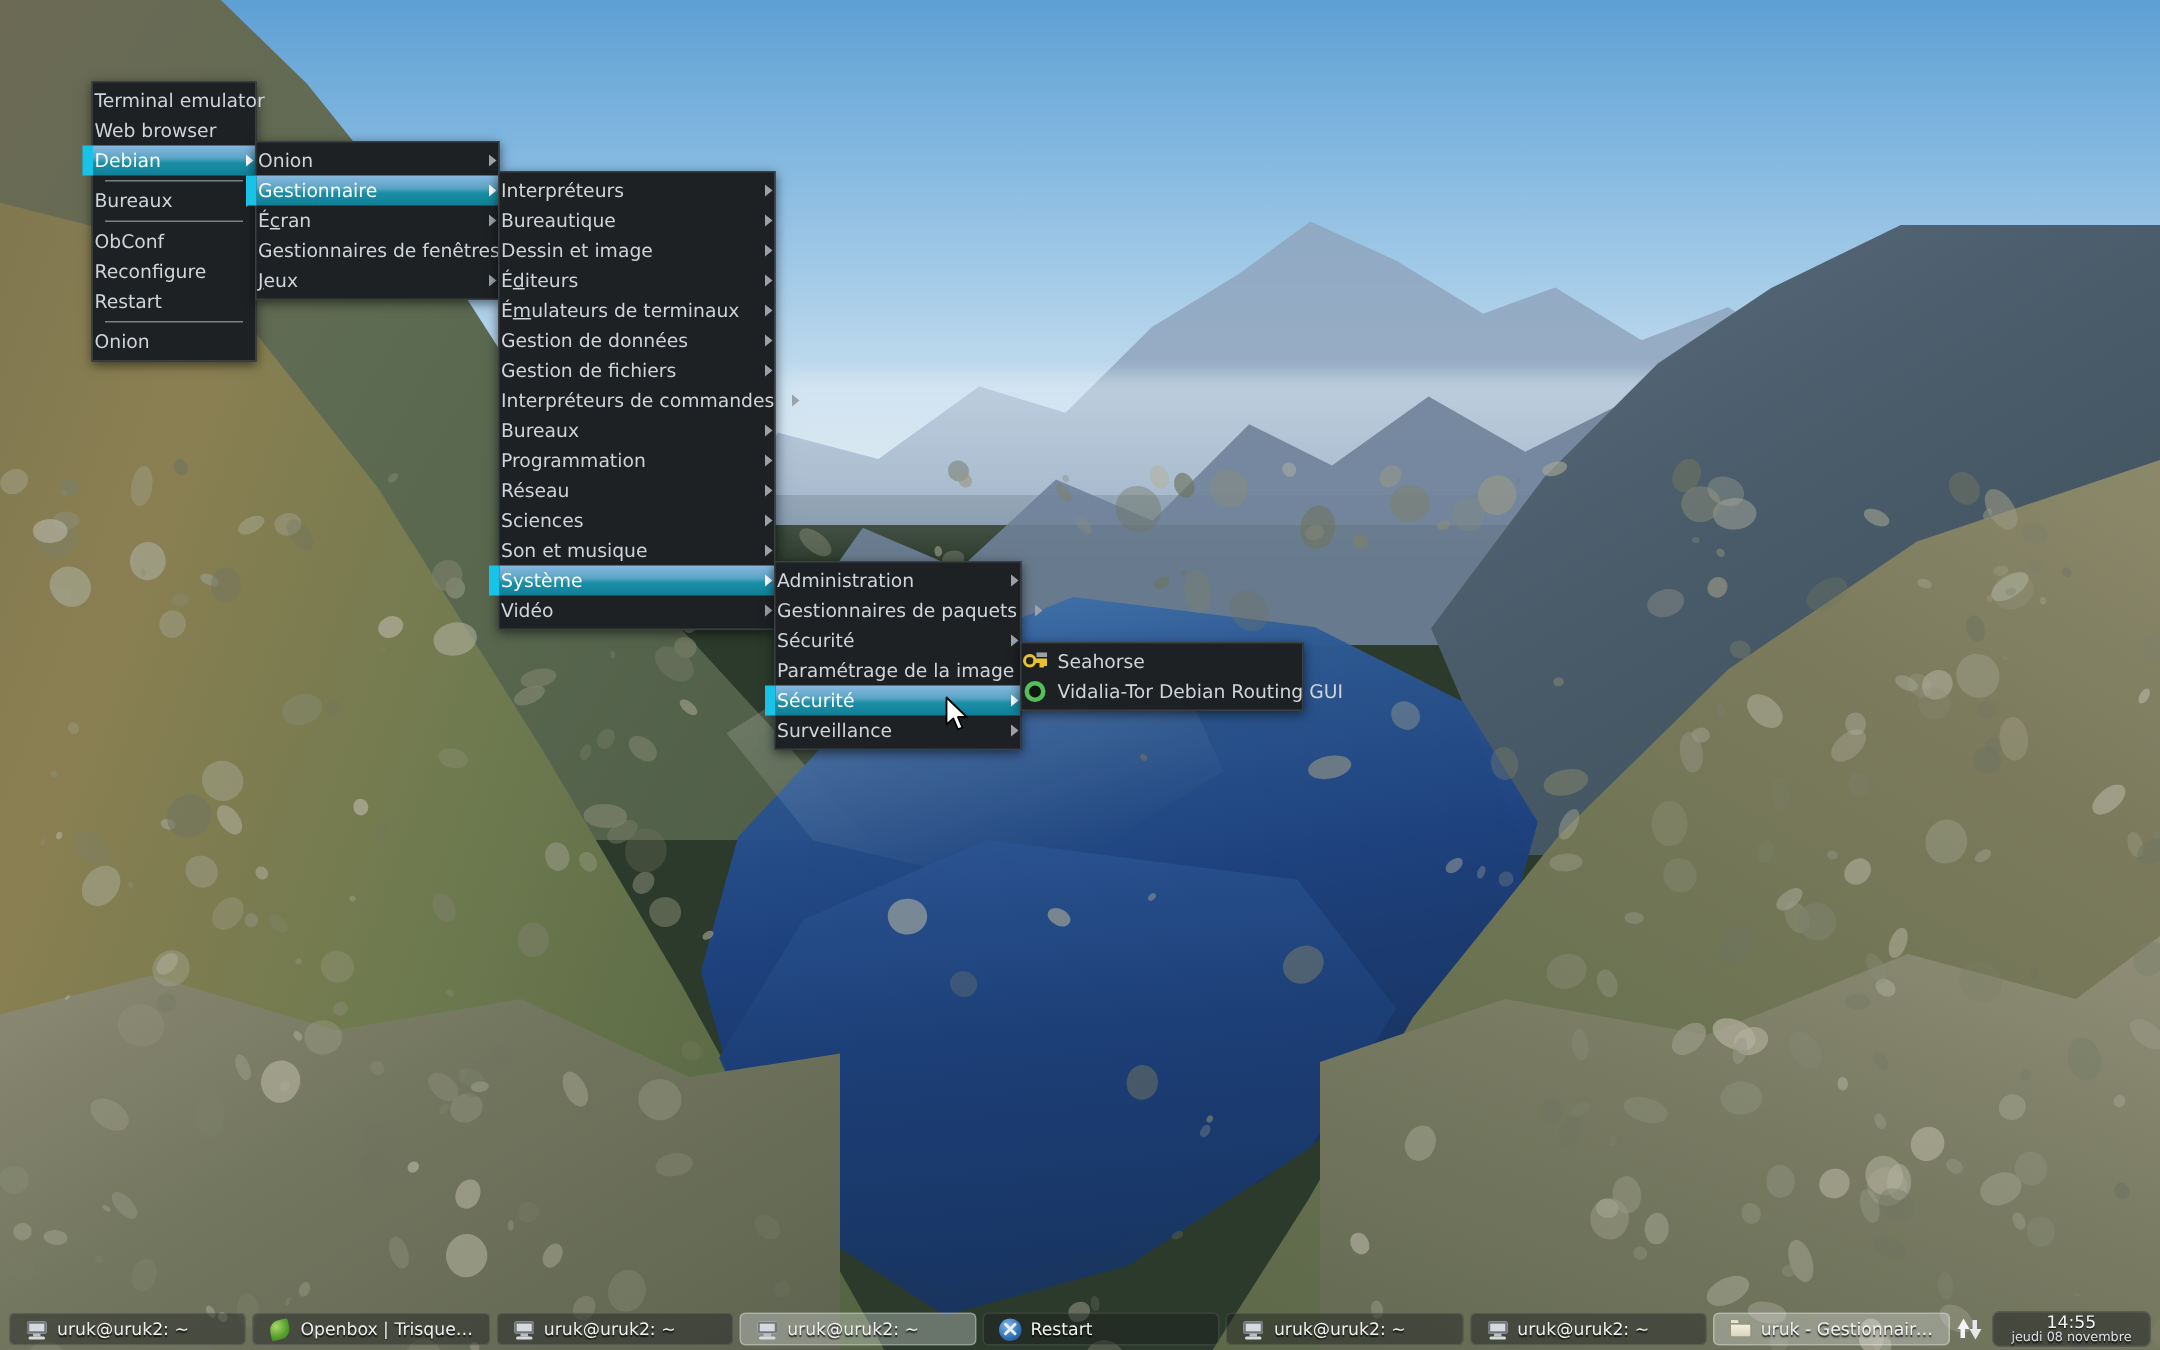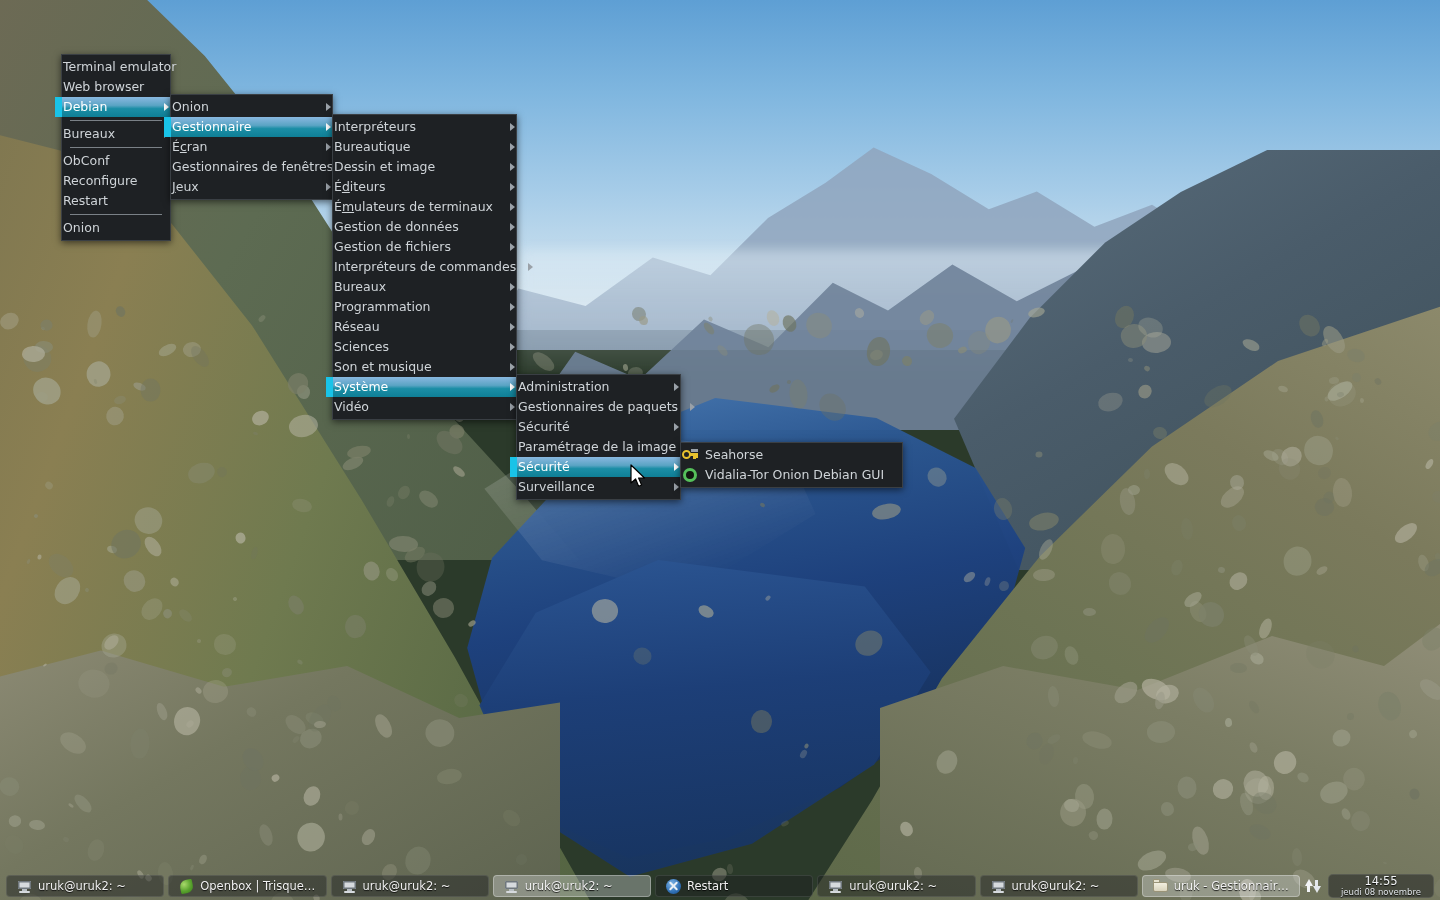--- a/index.html
+++ b/index.html
@@ -723,36 +723,36 @@
     <div class="mi sel">
       <span class="lbl">Sécurité</span>
       <span class="arrow"></span>
     </div>
     <div class="mi">
       <span class="lbl">Surveillance</span>
       <span class="arrow"></span>
     </div>
   </div>
 
-<div class="menu" id="menu-securite" style="left:680px; top:442px; width:223px;">
+<div class="menu" id="menu-securite" style="left:680px; top:428px; width:189px;">
     <div class="mi">
       <span class="mico ico-key">
         <span class="kgray"></span>
         <span class="kbow"></span>
         <span class="kshaft"></span>
         <span class="ktooth1"></span>
         <span class="ktooth2"></span>
       </span>
       <span class="lbl">Seahorse</span>
     </div>
     <div class="mi">
       <span class="mico ico-onion">
         <span class="ring"></span>
       </span>
-      <span class="lbl">Vidalia-Tor Onion Debian GUI</span>
+      <span class="lbl">Vidalia-Tor Debian Routing GUI</span>
     </div>
   </div>
 
 <div id="taskbar">
   <div id="tb-items" style="display:flex; flex:1 1 auto; min-width:0; align-items:center;">
       <div class="tb-item">
         <span class="tico ico-term">
           <span class="scr"></span>
           <span class="stand"></span>
           <span class="base"></span>

